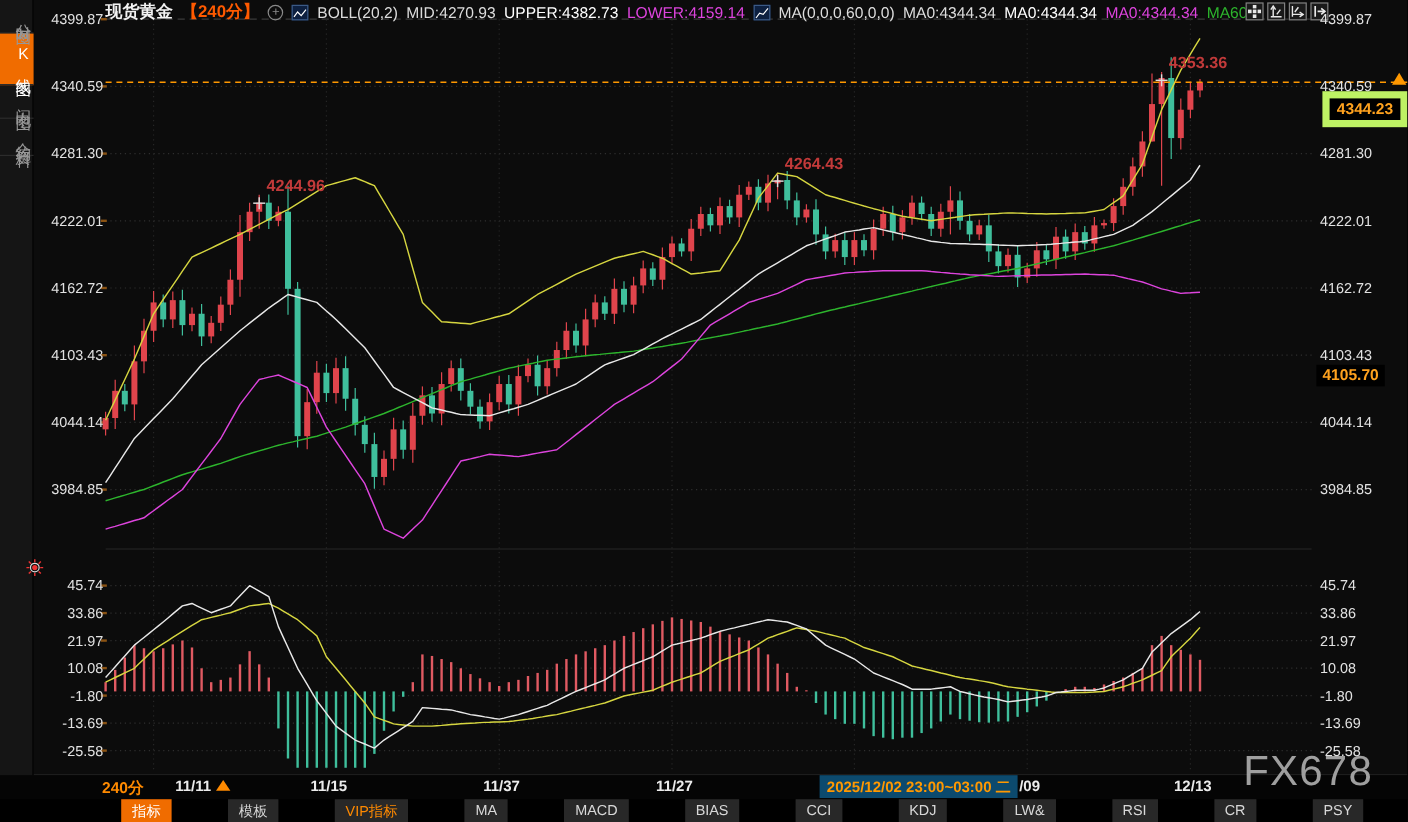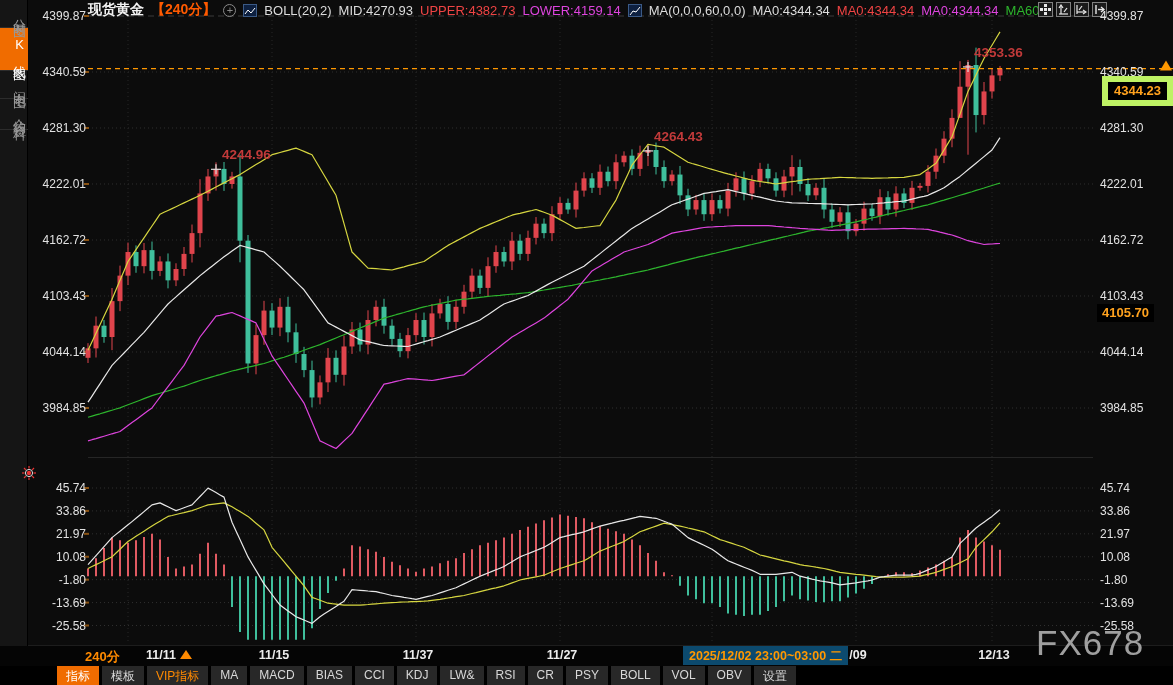--- a/index.html
+++ b/index.html
@@ -34,21 +34,21 @@
   .hdr-period { color:#ff5a00; font-weight:bold; font-size:14px; }
   .circle-plus {
     display:inline-flex; width:13px; height:13px; border:1px solid #8a8a8a;
     border-radius:50%; color:#8a8a8a; font-size:11px; line-height:11px;
     align-items:center; justify-content:center; cursor:pointer;
   }
   .mini-chart-ic {
     display:inline-block; width:14px; height:13px; background:#0d2040;
     border:1px solid #3b5a86;
   }
-  .c-wh { color:#ddd; } .c-ye { color:#ef4444; } .c-mg { color:#dd44dd;text-align:center; } .c-gr { color:#2db52d; }
+  .c-wh { color:#ddd; } .c-ye { color:#ffffff; } .c-mg { color:#dd44dd;text-align:center; } .c-gr { color:#2db52d; }
 
   
   #tr-icons { position:absolute; left:1038px; top:2px; display:flex; gap:3px; }
   .tr-btn {
     width:15px; height:15px; border:1px solid #808080; background:#1a1a1a;
     display:flex; align-items:center; justify-content:center; cursor:pointer;
   }
 
   
   .ax-l { position:absolute; left:0; width:86px; text-align:right;
@@ -81,21 +81,21 @@
     border-left:6px solid transparent; border-right:6px solid transparent; border-bottom:9px solid #ff8a00; }
   .xdate { position:absolute; top:2px; transform:translateX(-50%); color:#ececec;
            font-weight:bold; font-size:12.5px; }
   #xtooltip { position:absolute; left:683px; top:0px; height:19px; background:#0c4a6e;
     color:#ff9800; font-weight:bold; font-size:12.5px; padding:2px 6px 0 6px; white-space:nowrap; }
 
   
   #toolbar { position:absolute; left:0; top:666px; width:1173px; height:19px;
     background:#000; display:flex; gap:3px; padding-left:57px; align-items:stretch; }
   .tb-btn { background:#282828; color:#d8d8d8; font-size:12px; padding:2px 9px 0 9px;
-    cursor:pointer; white-space:nowrap; }
+    cursor:pointer; white-space:nowrap;margin-left:44px; }
   .tb-btn.active { background:#f06c00; color:#fff; }
   .tb-btn.vip { color:#ff8a00; }
 
   #watermark { position:absolute; left:1036px; top:623px; color:#b0b0b0;
     font-size:35px; letter-spacing:1px; opacity:.9; }
 </style>
 </head>
 <body>
 
 <div id="app">

